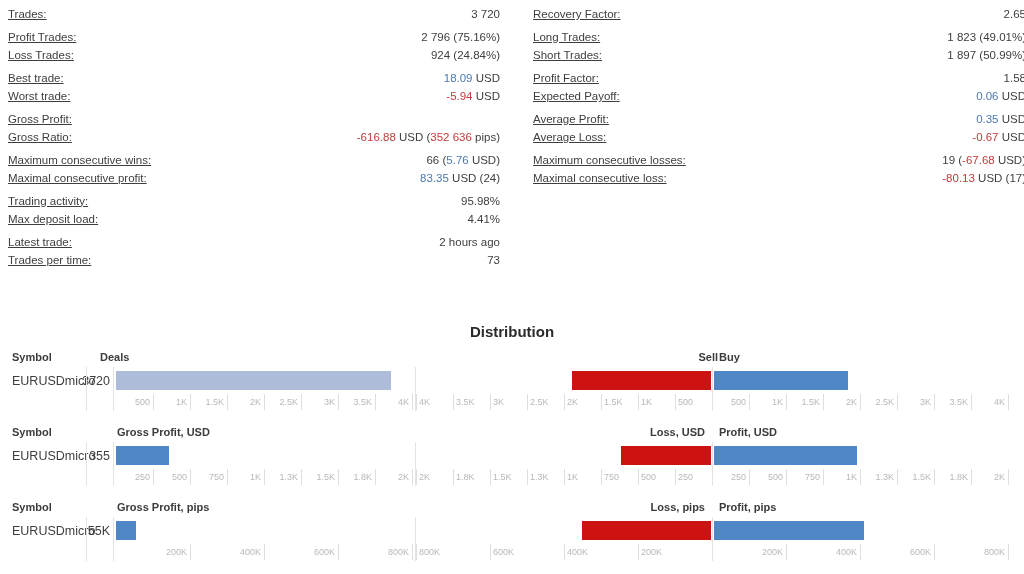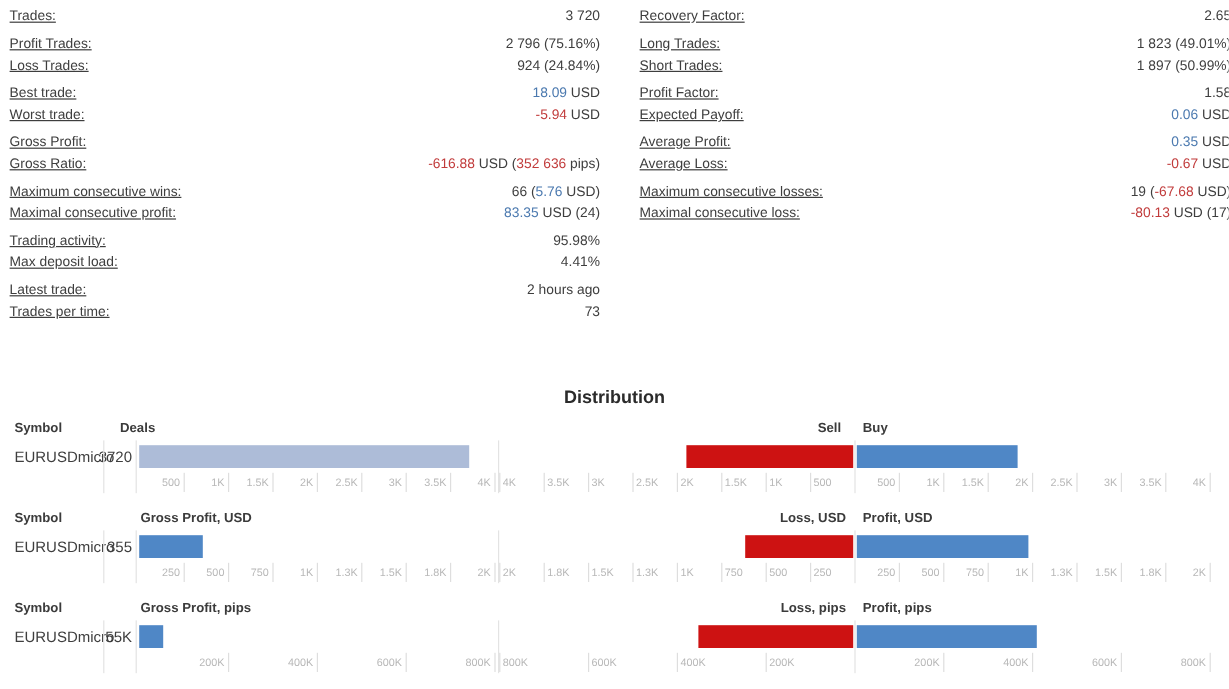--- a/index.html
+++ b/index.html
@@ -151,21 +151,21 @@
           <span class="stat-label">Maximal consecutive loss:</span>
           <span class="stat-value"><span class="seg-red">-80.13</span><span class="seg-text"> USD (17)</span></span>
         </div>
       </div>
     </div>
   <div class="dist-title">Distribution</div>
   <div id="dist-rows">
       <div class="dist-row" style="top: 350px;">
         <div class="hdr" style="left: 12px;">Symbol</div>
         <div class="hdr" style="left: 100px;">Deals</div>
-        <div class="hdr right-align" style="left: 501px; width: 200px;">Sell</div>
+        <div class="hdr right-align" style="left: 518px; width: 200px;">Sell</div>
         <div class="hdr" style="left: 719px;">Buy</div>
         <div class="symbol-cell">EURUSDmicro</div>
         <div class="value-cell">3720</div>
         <div class="v-line" style="left: 86px;"></div>
         <div class="v-line" style="left: 113px;"></div>
         <div class="v-line" style="left: 415px;"></div>
         <div class="v-line" style="left: 712px;"></div>
         <div class="tick" style="left: 153px;"></div>
         <div class="tick-label ra" style="left: 115px; width: 35px;">500</div>
         <div class="tick" style="left: 190px;"></div>

